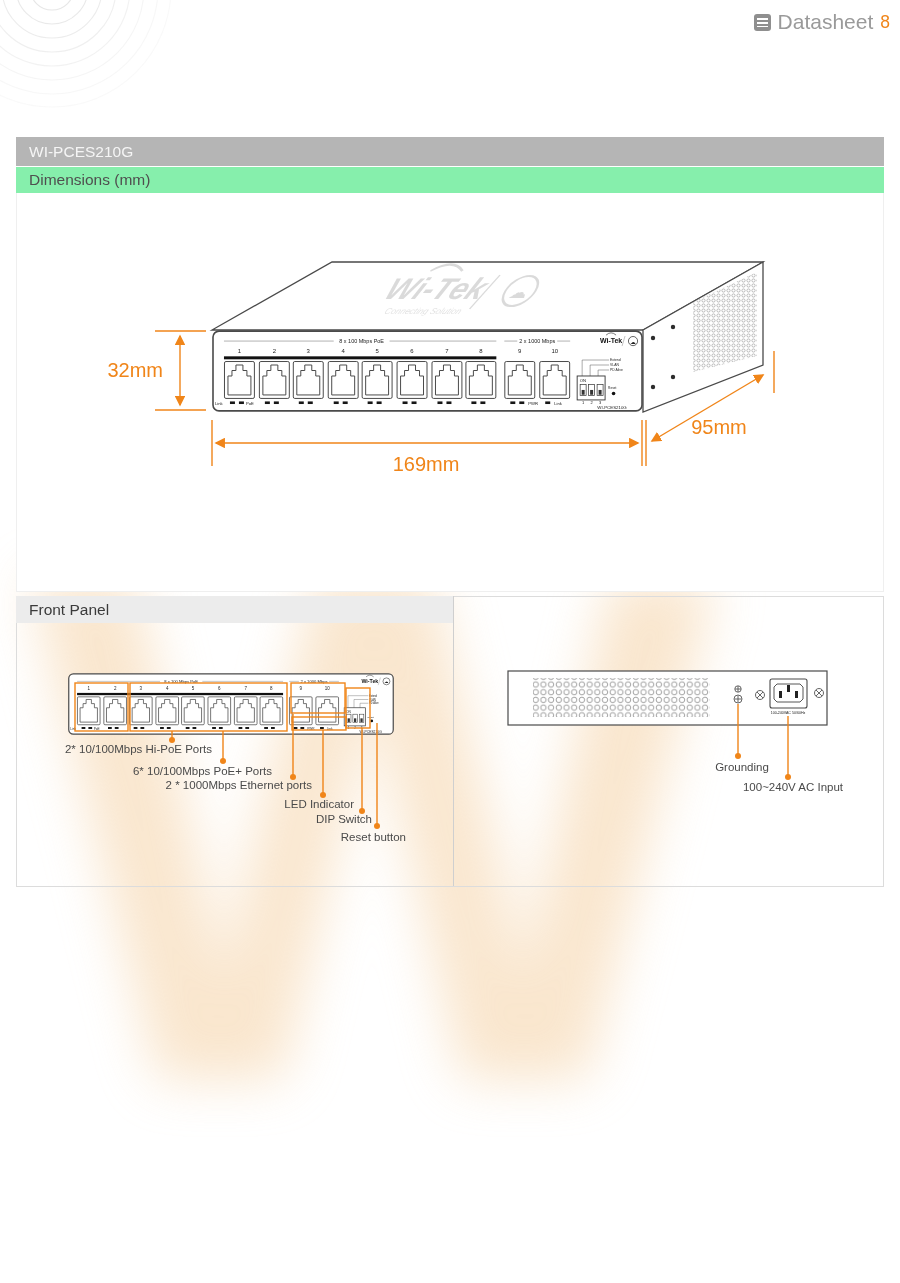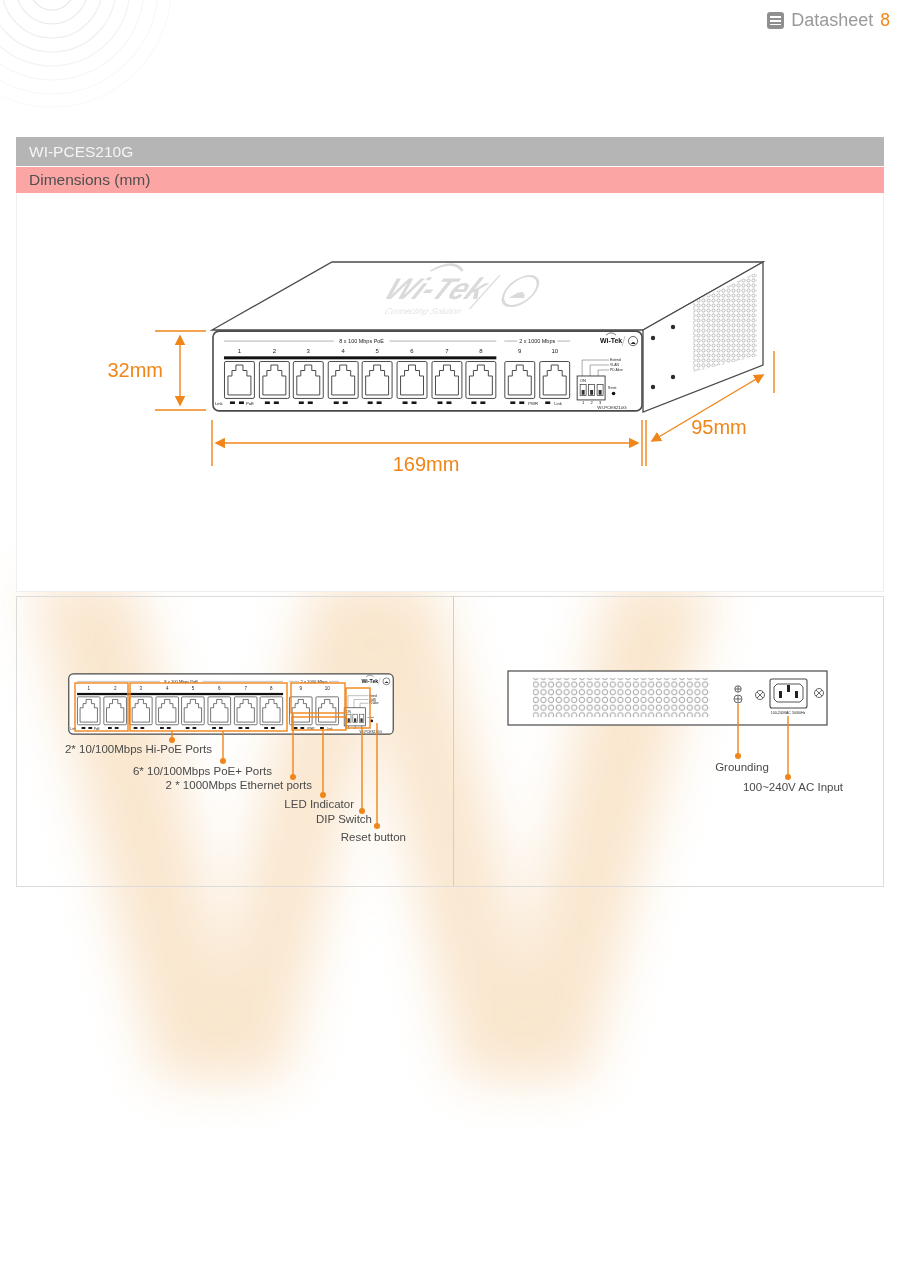--- a/index.html
+++ b/index.html
@@ -5,25 +5,25 @@
   html,body{margin:0;padding:0;background:#fff;}
   .page{position:relative;width:900px;height:1283px;background:#fff;overflow:hidden;
         font-family:"Liberation Sans",sans-serif;}
   .watermark{position:absolute;left:28px;top:462px;font-size:730px;line-height:1;
              font-weight:bold;color:#f5d2a6;opacity:.55;filter:blur(26px);z-index:0;
              font-family:"Liberation Sans",sans-serif;pointer-events:none;}
   .doc-header{position:absolute;top:10px;right:10px;display:flex;align-items:center;gap:7px;z-index:3;}
   .doc-icon{width:17px;height:17px;border-radius:3px;background:#8f8f8f;position:relative;}
   .doc-icon::after{content:"";position:absolute;left:3px;right:3px;top:4px;bottom:4px;
      background:repeating-linear-gradient(180deg,#fff 0 1.6px,rgba(0,0,0,0) 1.6px 3.9px);}
-  .doc-title{font-size:18px;color:#9a9a9a;}
+  .doc-title{font-size:21px;color:#9a9a9a;}
   .doc-page{font-size:17.5px;color:#F08519;}
   .model-bar{position:absolute;left:16px;top:137px;width:868px;height:29px;background:#b5b5b5;
              color:#f5f5f5;font-size:15.5px;line-height:29px;padding-left:13px;box-sizing:border-box;z-index:2;}
-  .dims-bar{position:absolute;left:16px;top:167px;width:868px;height:26px;background:#fca5a5;
+  .dims-bar{position:absolute;left:16px;top:167px;width:868px;height:26px;background:#86efac;
             color:#4f4f4f;font-size:15.5px;line-height:26px;padding-left:13px;box-sizing:border-box;z-index:2;}
   .dims-box{position:absolute;left:16px;top:193px;width:866px;height:398px;background:#fff;
             border:1px solid #efefef;border-top:none;z-index:1;}
   .dims-svg{position:absolute;left:0;top:0;}
   .panels-frame{position:absolute;left:16px;top:596px;width:866px;height:289px;
                 border:1px solid #dcdcdc;z-index:2;pointer-events:none;}
   .panel-divider{position:absolute;left:453px;top:596px;width:1px;height:290px;background:#cfcfcf;z-index:3;}
   .panel-header{position:absolute;top:596px;height:27px;background:#ececec;color:#3b3b3b;
                 font-size:15.5px;line-height:27px;padding-left:13px;box-sizing:border-box;z-index:3;}
   .ph-left{left:16px;width:437px;}
@@ -216,20 +216,21 @@
       <line x1="200" y1="250" x2="622" y2="250" marker-start="url(#ah)" marker-end="url(#ah)"></line>
       <line x1="758" y1="158" x2="758" y2="200"></line>
       <line x1="636" y1="248" x2="747" y2="182" marker-start="url(#ah)" marker-end="url(#ah)"></line>
     </g>
     <text class="dim" x="147" y="184" text-anchor="end">32mm</text>
     <text class="dim" x="410" y="278" text-anchor="middle">169mm</text>
     <text class="dim" x="703" y="241" text-anchor="middle">95mm</text>
   </svg>
 
   <div class="panels-frame"></div>
+  <div class="panel-header ph-left">Front Panel</div>
   <div class="panel-divider"></div>
 
   <svg class="panels-svg" width="868" height="290" viewBox="0 0 868 290">
 
     <use href="#front-panel-art" xlink:href="#front-panel-art" x="52" y="77" width="326" height="62"></use>
 
     <g class="obox">
       <rect x="59" y="87" width="53" height="48"></rect>
       <rect x="114" y="87" width="157" height="48"></rect>
       <rect x="275" y="87" width="54" height="30"></rect>

